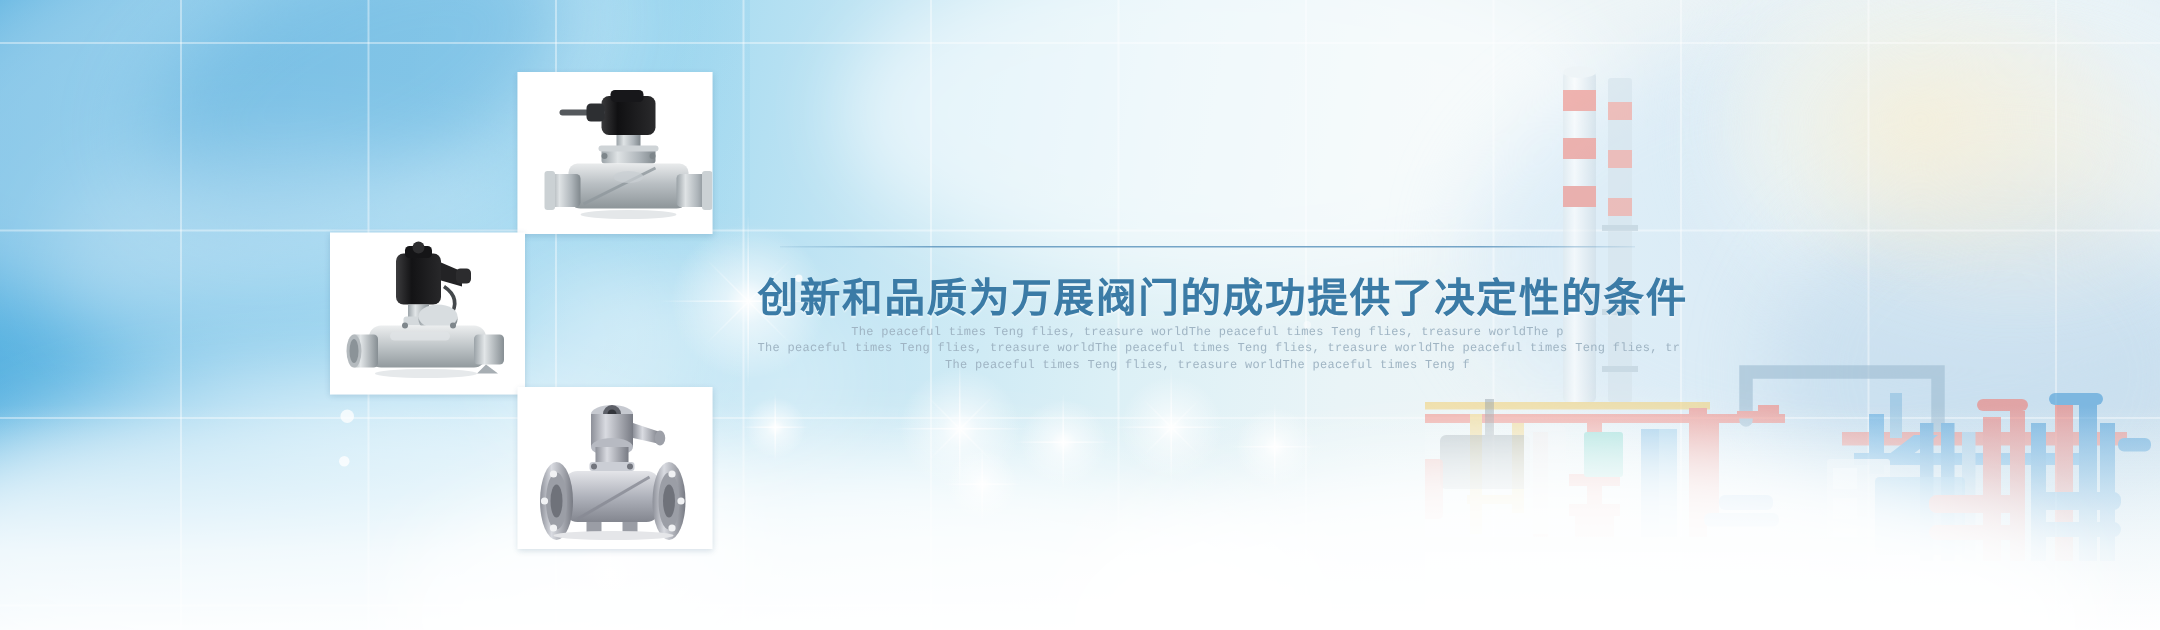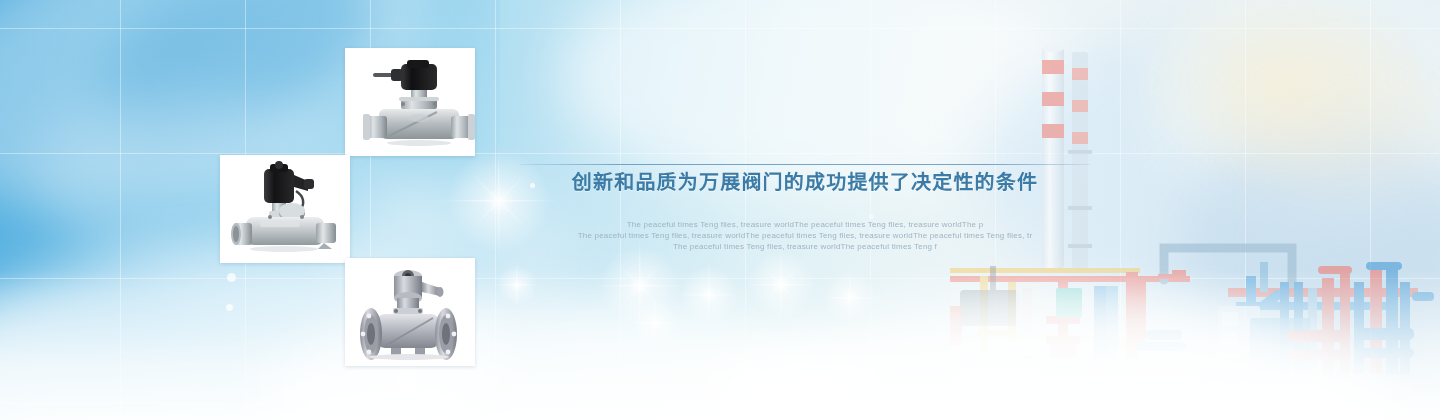--- a/index.html
+++ b/index.html
@@ -125,32 +125,32 @@
     color:#e2762f;
     line-height:1.06;
     white-space:nowrap;
     text-shadow:0 1px 2px rgba(255,255,255,.55);
   }
   .divider {
     width:570px; height:1px; margin:14px auto 0 auto;
     background:linear-gradient(to right, rgba(110,160,195,.15), rgba(95,150,190,.85) 18%, rgba(95,150,190,.85) 82%, rgba(110,160,195,.15));
   }
   .subhead {
-    margin-top:1px;
+    margin-top:12px;
     font-family:"DejaVu Sans","Liberation Sans",sans-serif;
-    font-size:20px;
+    font-size:27px;
     font-weight:700;
     letter-spacing:1.2px;
     color:#3b7ba6;
     white-space:nowrap;
     text-shadow:0 1px 1px rgba(255,255,255,.5);
   }
   .micro {
-    margin-top:24px;
-    font-family:Liberation Sans, sans-serif;
+    margin-top:0;
+    font-family:Liberation Mono, monospace;
     font-size:8px;
     line-height:11px;
     color:#9fb4c3;
     letter-spacing:.2px;
     white-space:nowrap;
   }
   .micro .l1 { }
   .micro .l2 { }
   .micro .l3 { }
 </style>

